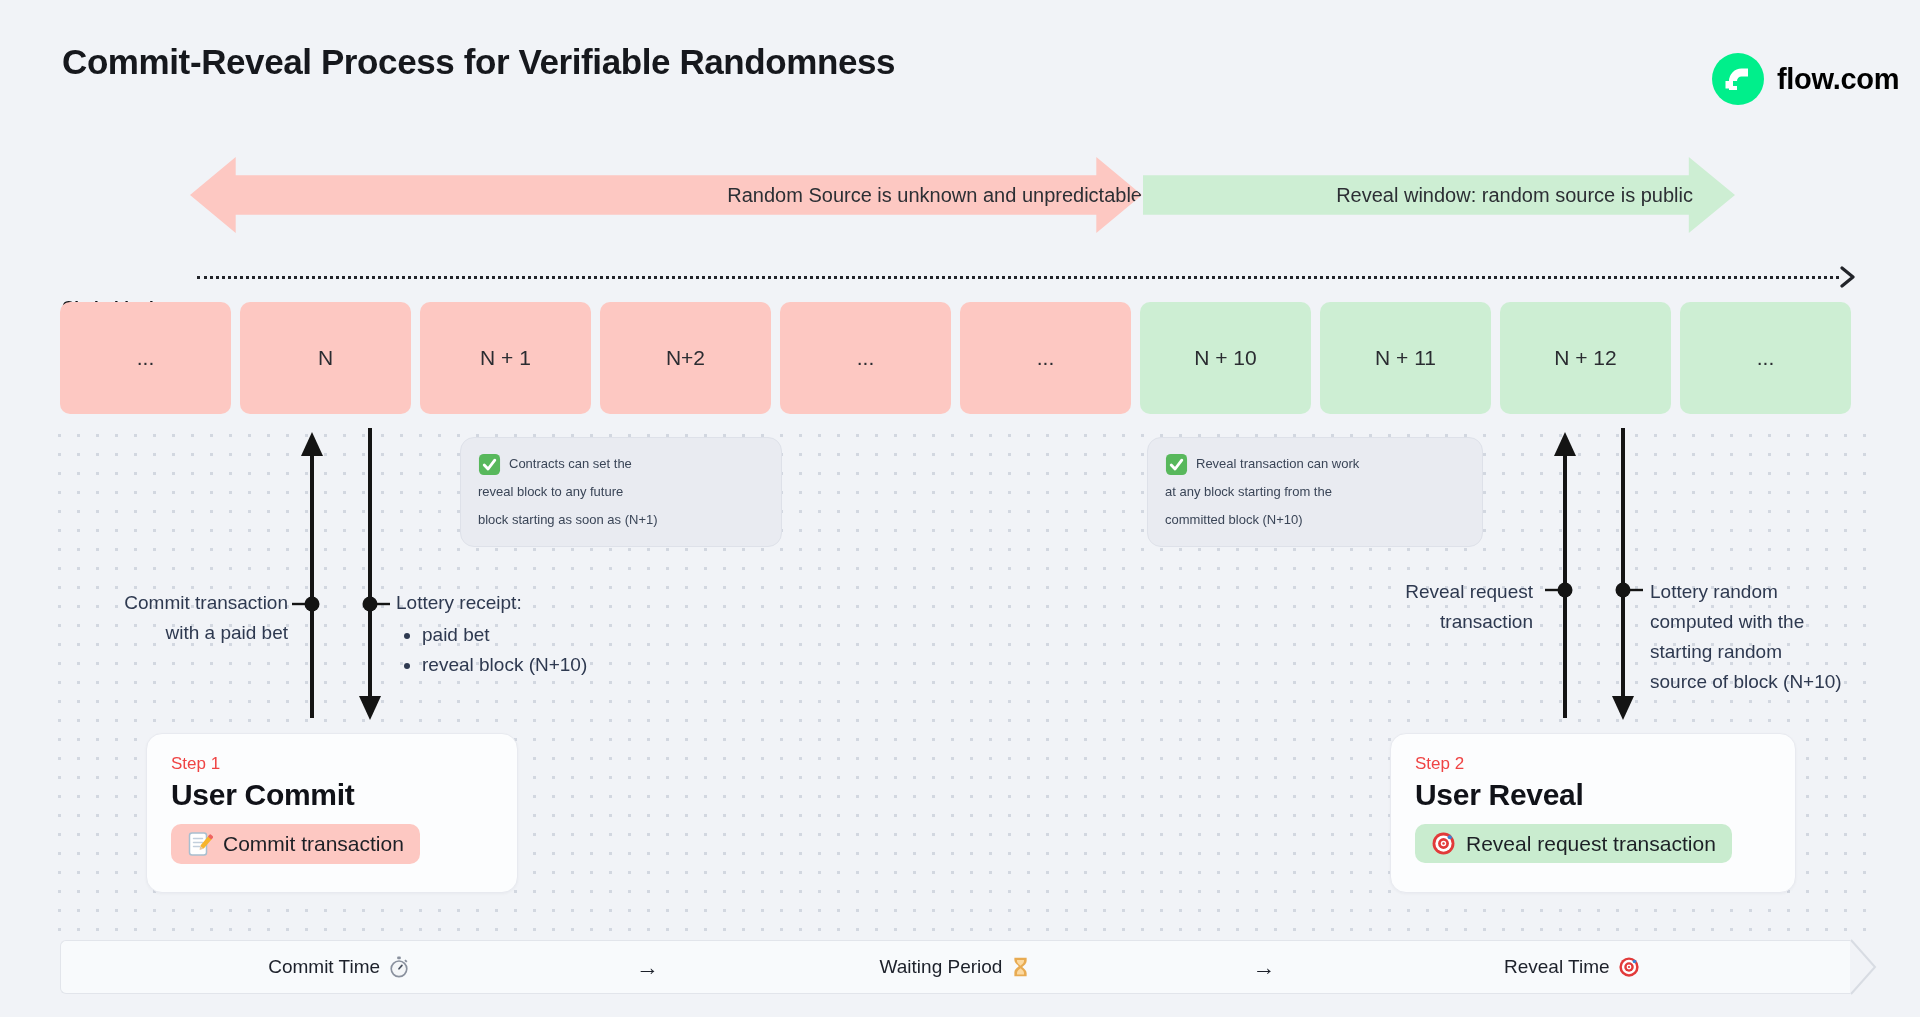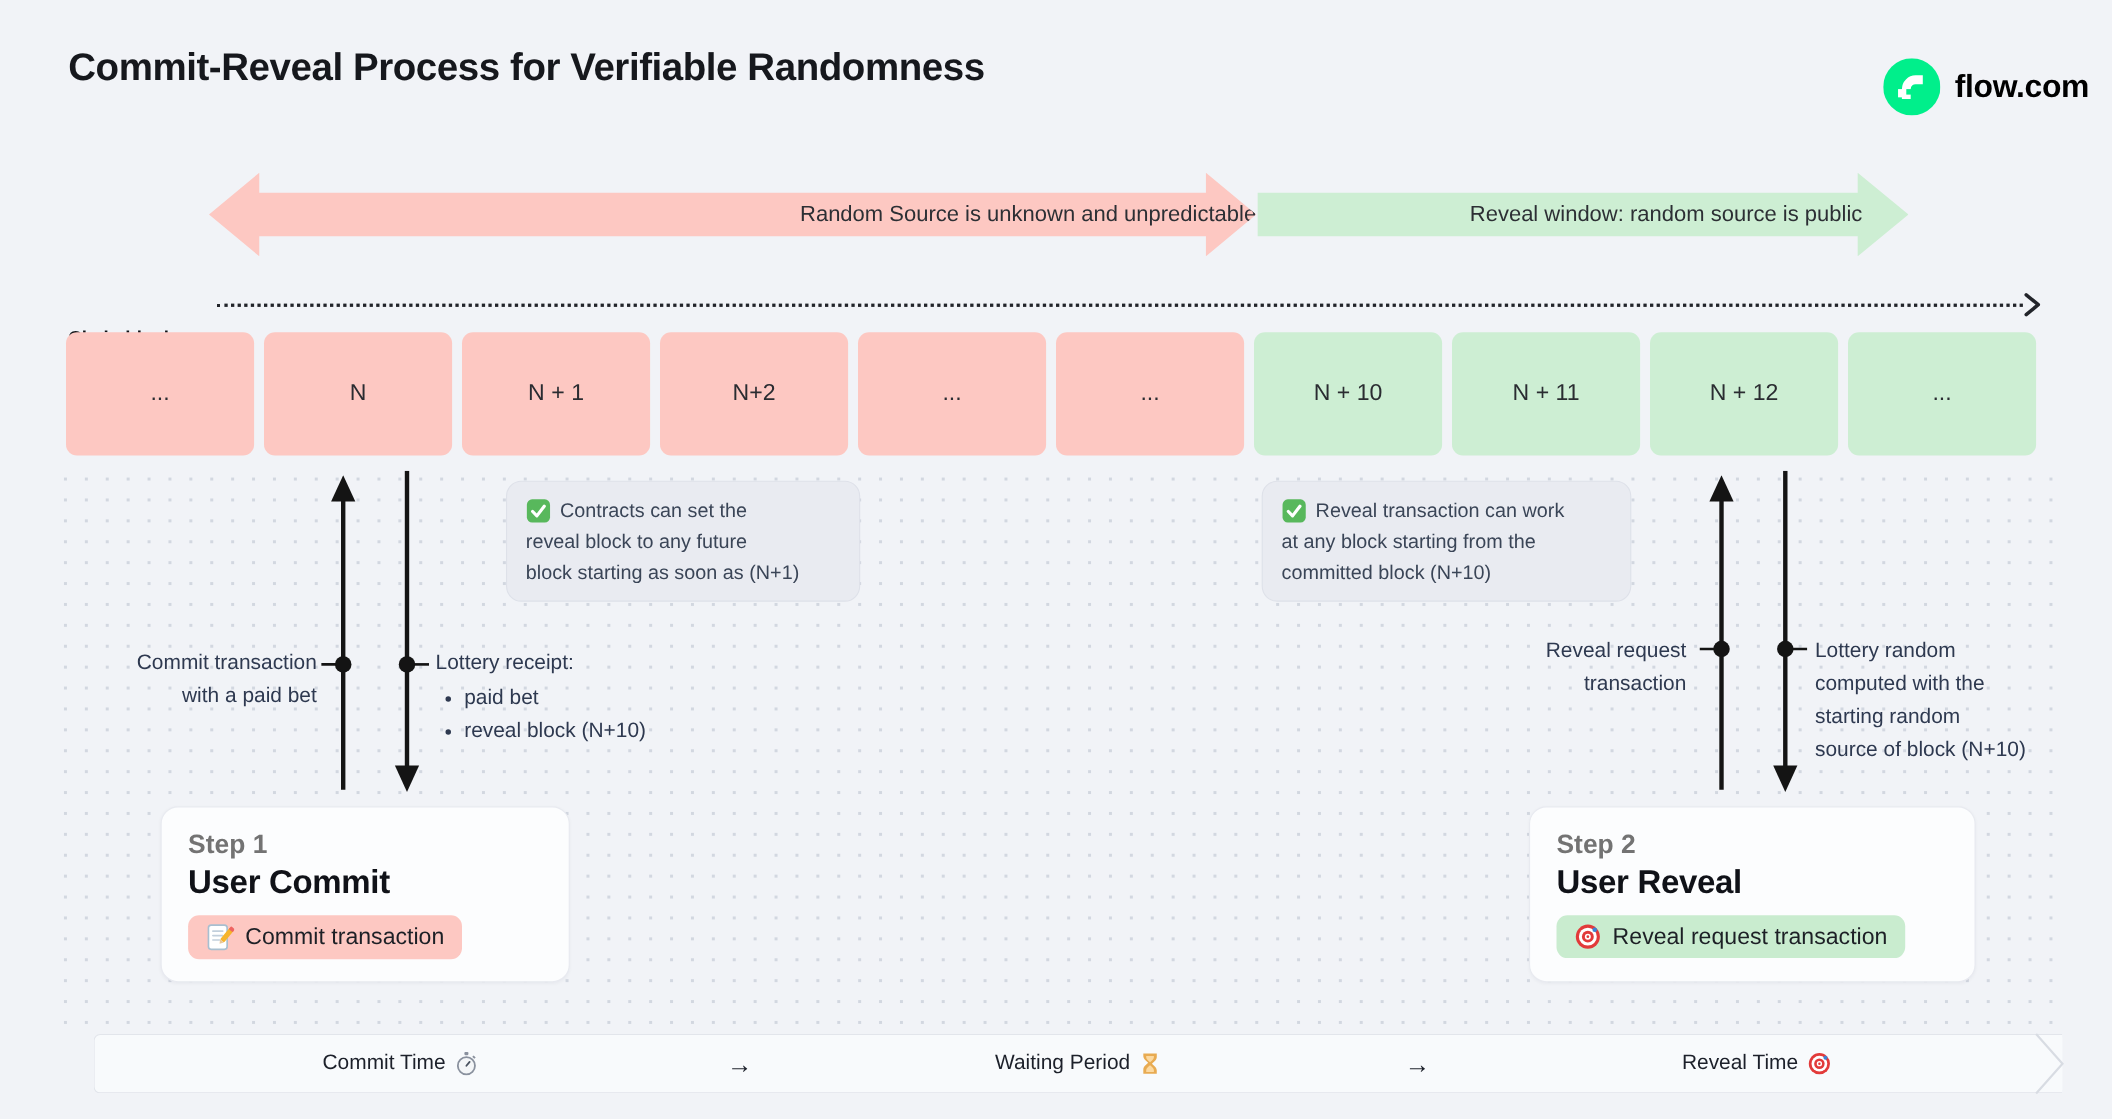--- a/index.html
+++ b/index.html
@@ -26,49 +26,49 @@
   .chain-dotline{position:absolute;left:197px;top:276px;width:1642px;border-top:3px dotted #22242a;}
   .chain-head{position:absolute;left:1838px;top:266px;}
 
   .blocks{position:absolute;left:60px;top:302px;width:1791px;height:112px;display:flex;gap:9px;}
   .block{flex:1;border-radius:10px;display:flex;align-items:center;justify-content:center;
     font-size:21px;color:#2a2c31;}
   .block.pink{background:#fdc8c2;}
   .block.green{background:#cdeed3;}
 
   .note{position:absolute;top:437px;background:#e9ebf1;border:1px solid #dee1e9;border-radius:14px;
-    padding:12px 17px;font-size:18px;line-height:28px;color:#3a4557;box-sizing:border-box;}
+    padding:12px 17px;font-size:13px;line-height:28px;color:#3a4557;box-sizing:border-box;}
   .note .nline{white-space:nowrap;display:flex;align-items:center;gap:8px;}
   .note1{left:460px;width:322px;}
   .note2{left:1147px;width:336px;}
 
   .varrow{position:absolute;width:40px;height:292px;}
 
   .ann{font-size:19px;line-height:30px;color:#2e3950;}
   .ann-commit{position:absolute;right:1632px;top:588px;text-align:right;white-space:nowrap;}
   .ann-receipt{position:absolute;left:396px;top:588px;white-space:nowrap;}
   .ann-receipt ul{margin:2px 0 0 6px;padding-left:20px;}
   .ann-receipt li{margin:0;}
   .ann-reveal{position:absolute;right:387px;top:577px;text-align:right;white-space:nowrap;}
   .ann-result{position:absolute;left:1650px;top:577px;white-space:nowrap;}
 
   .card{position:absolute;top:733px;height:160px;background:#fcfdfe;border:1px solid #e8eaf0;
     border-radius:16px;box-sizing:border-box;padding:20px 24px;box-shadow:0 1px 3px rgba(25,30,50,0.04);}
   .card1{left:146px;width:372px;}
   .card2{left:1390px;width:406px;}
-  .eyebrow{font-size:24px;font-weight:700;color:#737373;}
+  .eyebrow{font-size:17px;font-weight:400;color:#ef4444;}
   .card h2{margin:4px 0 0 0;font-size:30px;font-weight:700;color:#101218;letter-spacing:-0.3px;}
   .pill{display:inline-flex;align-items:center;gap:10px;margin-top:12px;padding:7px 16px;
     border-radius:10px;font-size:21px;color:#1d2026;}
   .pill-pink{background:#fdc8c2;}
   .pill-green{background:#c9eccf;}
 
   .timeline{position:absolute;left:60px;top:940px;width:1790px;height:54px;background:#f8fafc;
     border:1px solid #e2e5eb;border-right:none;border-radius:6px 0 0 6px;box-sizing:border-box;
-    display:flex;align-items:center;margin-left:25px;}
+    display:flex;align-items:center;}
   .tl-seg{flex:1;display:flex;align-items:center;justify-content:center;gap:8px;font-size:19px;color:#1c202a;}
   .tl-arrow{width:60px;text-align:center;font-size:23px;color:#1c202a;}
   .tl-chev{position:absolute;left:1850px;top:939px;}
 
   .icon{display:inline-flex;flex:none;}
 </style>
 </head>
 <body>
 
 <div class="stage">

